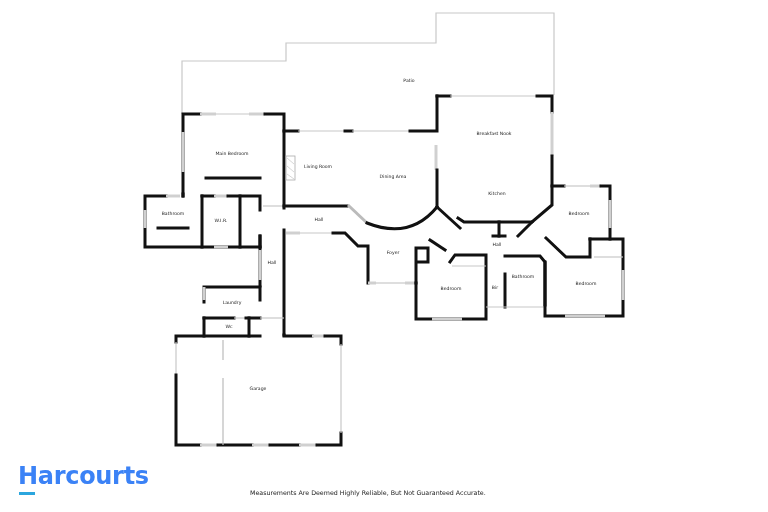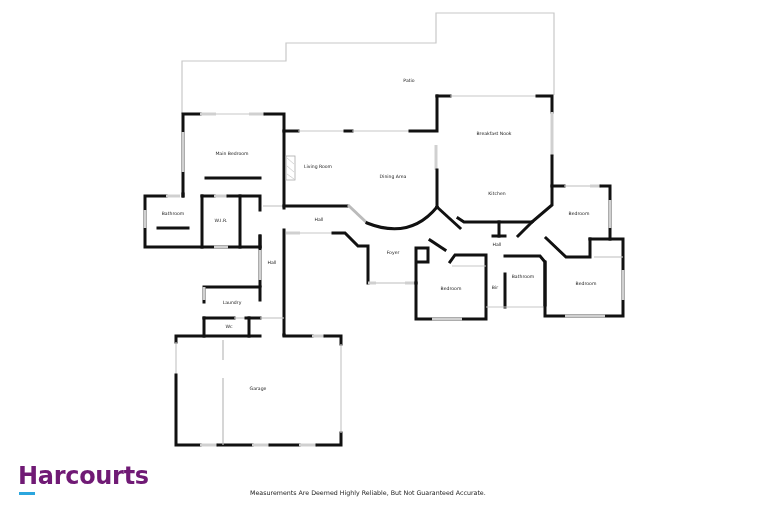--- a/index.html
+++ b/index.html
@@ -2,21 +2,21 @@
 <html><head>
   <meta charset="utf-8">
   <style>
     html, body { margin: 0; padding: 0; background: #ffffff; }
     body { width: 768px; height: 512px; position: relative; overflow: hidden; font-family: "DejaVu Sans", sans-serif; }
     .plan { position: absolute; left: 0; top: 0; width: 768px; height: 512px; }
     .wall { stroke: #111111; stroke-width: 3; fill: none; stroke-linecap: square; }
     .thin { stroke: #c8c8c8; stroke-width: 1.2; fill: none; }
     .win { stroke: #d0d0d0; stroke-width: 3; fill: none; }
     .label { font-family: "DejaVu Sans", sans-serif; font-size: 4.6px; fill: #222; text-anchor: middle; }
-    .logo { position: absolute; left: 18px; top: 462px; font-family: "DejaVu Sans", sans-serif; font-weight: bold; font-size: 24px; color: #701a75; letter-spacing: -0.3px; }
+    .logo { position: absolute; left: 18px; top: 462px; font-family: "DejaVu Sans", sans-serif; font-weight: bold; font-size: 24px; color: #3b82f6; letter-spacing: -0.3px; }
     .logo-bar { position: absolute; left: 19px; top: 492px; width: 16px; height: 3px; background: #2ba6de; }
     .disclaimer { position: absolute; left: 250px; top: 489px; font-family: "DejaVu Sans", sans-serif; font-size: 6.3px; color: #222; white-space: nowrap; }
   </style>
 </head>
 <body>
 
 <svg class="plan" viewBox="0 0 768 512" xmlns="http://www.w3.org/2000/svg">
 
   <g>
     <polyline class="thin" points="182,114 182,61 286,61 286,43 436,43 436,13 554,13 554,95"></polyline>

